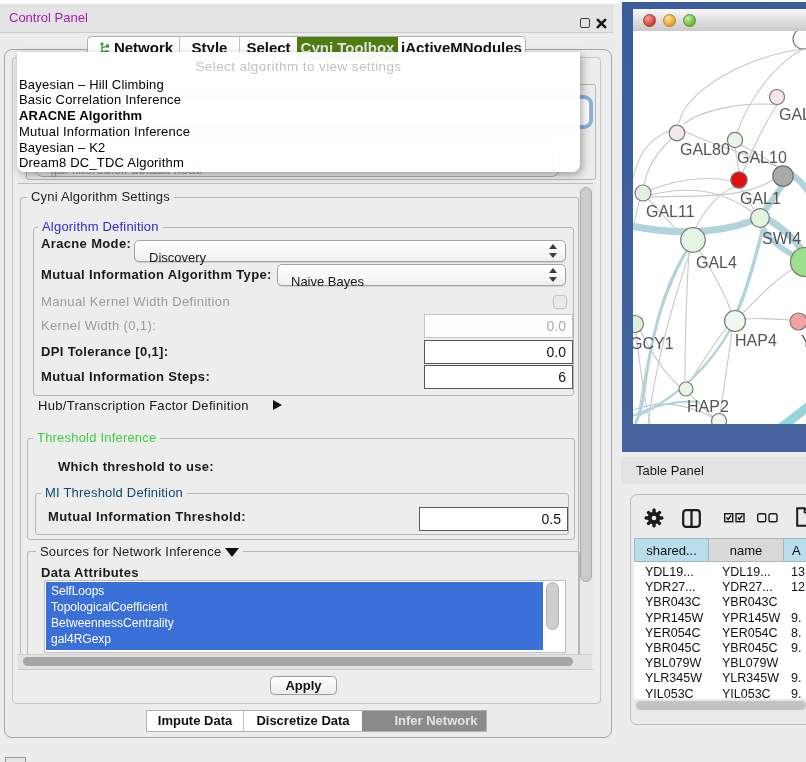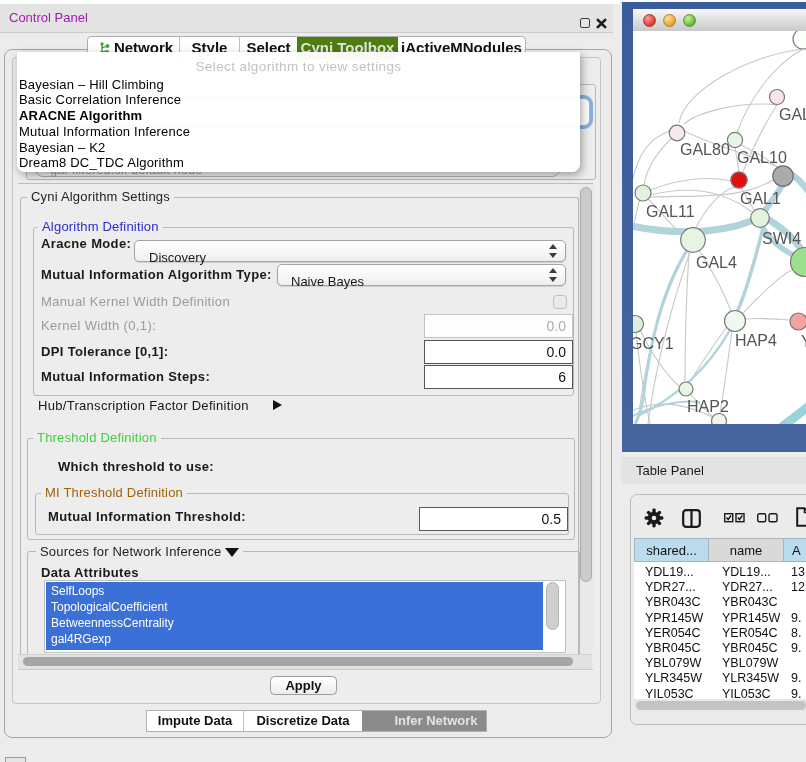--- a/index.html
+++ b/index.html
@@ -96,26 +96,26 @@
   <div class="lbl" style="left:41px;top:344px;">DPI Tolerance [0,1]:</div>
   <div class="field" style="left:424px;top:340px;">0.0</div>
 
   <div class="lbl" style="left:41px;top:369px;">Mutual Information Steps:</div>
   <div class="field" style="left:424px;top:365px;">6</div>
 
   <div class="abs" style="left:38px;top:398px;font-size:13px;color:#161616;letter-spacing:.3px;">Hub/Transcription Factor Definition</div>
   <div class="abs" style="left:273px;top:400px;width:0;height:0;border-top:5.5px solid transparent;border-bottom:5.5px solid transparent;border-left:9px solid #111;"></div>
 
   <div class="gbox" style="left:27px;top:438px;width:546px;height:100px;"></div>
-  <div class="gcap" style="left:33px;top:431px;color:#3fcf3f;background:#EDEDED;">Threshold Definition</div>
+  <div class="gcap" style="left:33px;top:431px;color:#3fcf3f;background:#EDEDED;">Threshold Inference</div>
 
   <div class="lbl" style="left:40px;top:459px;width:192px;text-align:center;">Which threshold to use:</div>
 
   <div class="gbox" style="left:35px;top:493px;width:532px;height:40px;"></div>
-  <div class="gcap" style="left:41px;top:486px;color:#a16207;">MI Threshold Definition</div>
+  <div class="gcap" style="left:41px;top:486px;color:#0c4a6e;">MI Threshold Definition</div>
 
   <div class="lbl" style="left:48px;top:509px;">Mutual Information Threshold:</div>
   <div class="field" style="left:419px;top:507px;border:1px solid #5a5a5a;">0.5</div>
 
   <div class="gbox" style="left:27px;top:551px;width:551px;height:116px;border-bottom:none;"></div>
   <div class="gcap" style="left:36px;top:545px;color:#222;">Sources for Network Inference&nbsp;<span style="display:inline-block;width:0;height:0;border-left:7px solid transparent;border-right:7px solid transparent;border-top:9px solid #111;vertical-align:-1px;"></span></div>
 
   <div class="lbl" style="left:41px;top:565px;">Data Attributes</div>
 
   <div class="abs" style="left:44px;top:580px;width:520px;height:71px;background:#fff;border:1px solid #c0c0c0;"></div>

